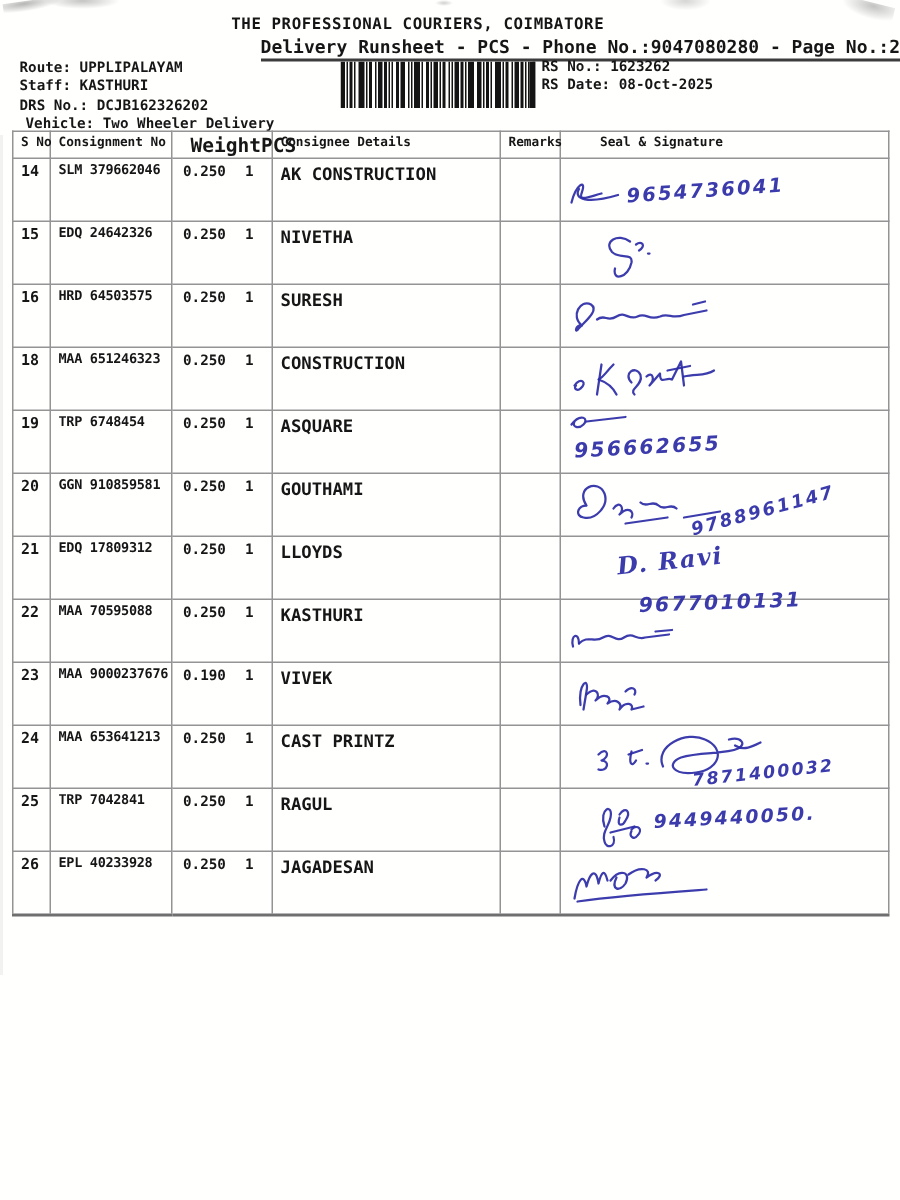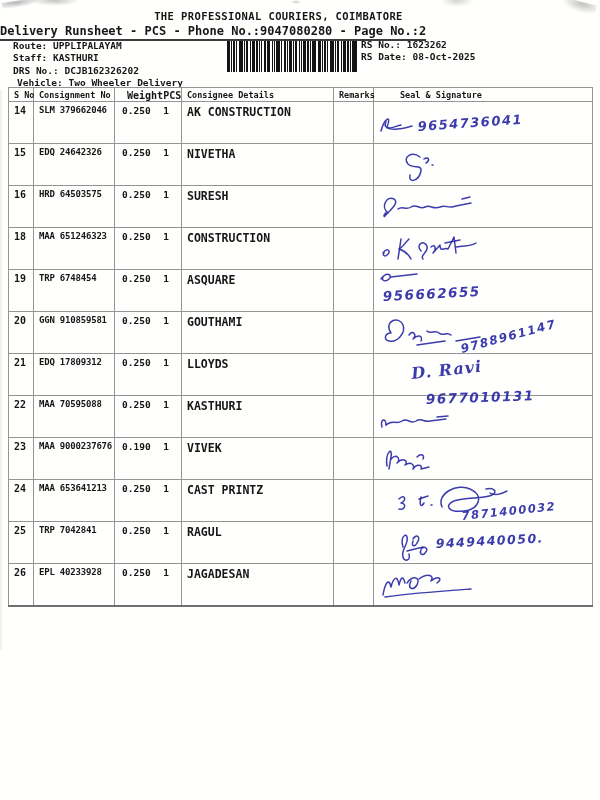--- a/index.html
+++ b/index.html
@@ -1,20 +1,20 @@
 <!DOCTYPE html>
 <html><head>
 <meta charset="utf-8">
 <style>
   html,body{margin:0;padding:0;background:#e8e8e8;}
   .page{position:relative;width:600px;height:800px;background:#fffffe;overflow:hidden;
         font-family:"DejaVu Sans Mono","Liberation Mono",monospace;color:#161616;}
   .title{position:absolute;top:10px;left:0;width:557px;text-align:center;
          font-size:10.5px;font-weight:bold;letter-spacing:.4px;}
-  .subtitle{position:absolute;top:24px;left:0;width:600px;text-align:left;
+  .subtitle{position:absolute;top:24px;left:0;width:600px;text-align:right;
             font-size:12px;font-weight:bold;}
   .subtitle span{display:inline-block;border-bottom:2px solid #3c3c3c;padding-bottom:1px;}
   .meta{position:absolute;left:13px;top:40px;font-size:9.5px;font-weight:bold;line-height:12.4px;white-space:nowrap;}
   .meta .indent{margin-left:4px;}
   .rsblock{position:absolute;left:361px;top:39px;font-size:9.5px;font-weight:bold;line-height:12.2px;white-space:nowrap;}
   .barcode{position:absolute;left:227px;top:41px;}
   table.run{position:absolute;left:8px;top:87px;width:584px;border-collapse:collapse;table-layout:fixed;}
   .run th,.run td{border:1px solid #949494;vertical-align:top;text-align:left;
                   font-weight:bold;padding:3px 0 0 5px;overflow:visible;}
   .run th{height:11px;font-size:8.5px;padding-top:2px;white-space:nowrap;}
@@ -82,21 +82,21 @@
         <col style="width:67px">
         <col style="width:152px">
         <col style="width:40px">
         <col style="width:219px">
       </colgroup>
     <thead>
       <tr>
         <th>S No</th>
         <th>Consignment No</th>
         <th>
-            <div class="wp" style="padding-top:0;font-size:10px;">
+            <div class="wp" style="padding-top:0;font-size:13px;">
               <span>Weight</span>
               <span>PCS</span>
             </div>
           </th>
         <th>Consignee Details</th>
         <th>Remarks</th>
         <th class="h-seal">Seal &amp; Signature</th>
       </tr>
     </thead>
     <tbody>

